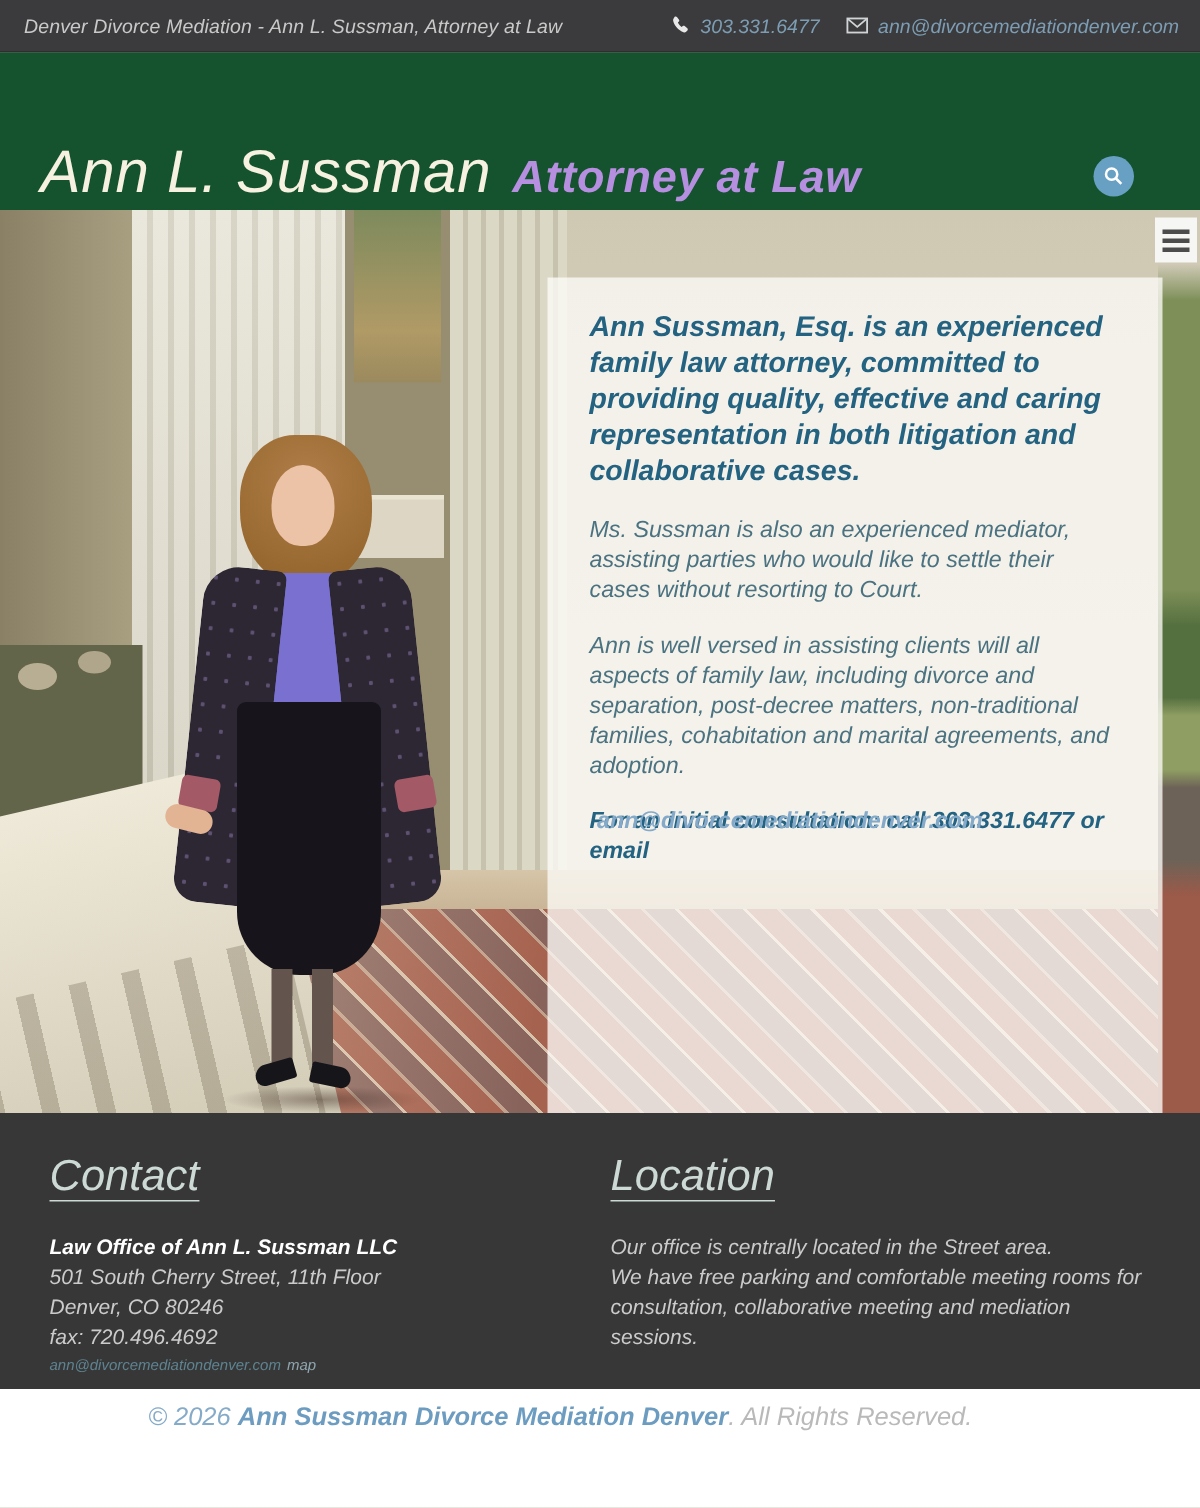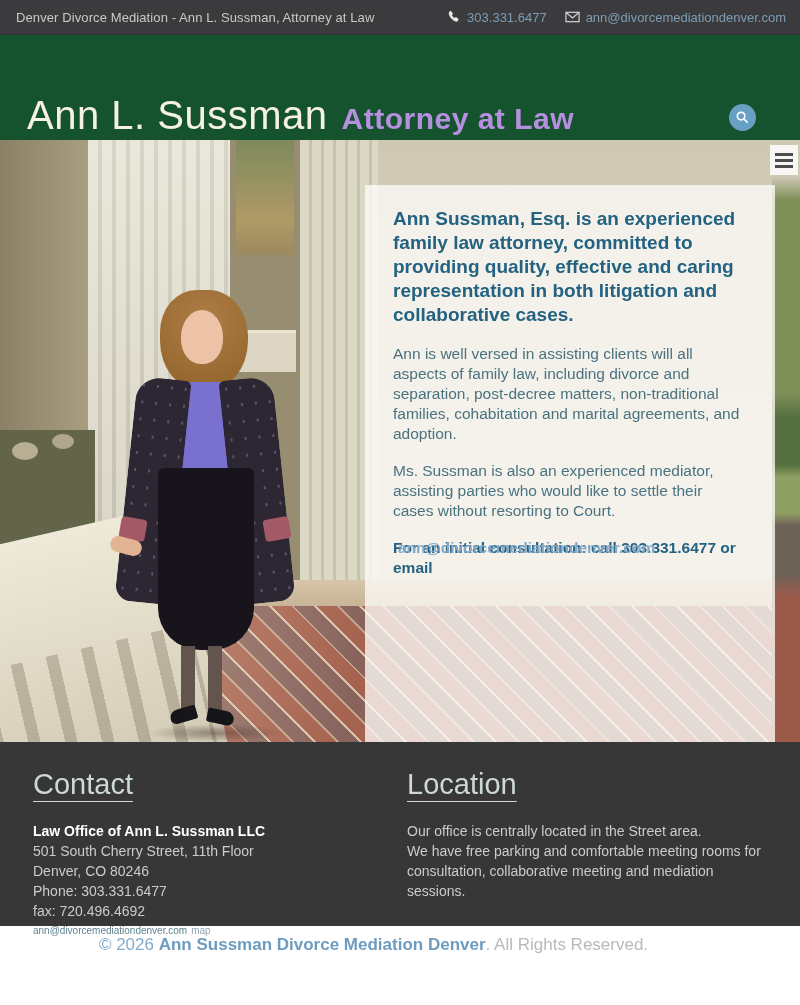--- a/index.html
+++ b/index.html
@@ -2,21 +2,21 @@
 <html><head>
 <meta charset="utf-8">
 <style>
   * { margin:0; padding:0; box-sizing:border-box; }
   html,body { width:800px; }
   body {
     font-family:"Liberation Sans", sans-serif;
     background:#ffffff;
     width:800px; height:1005px; overflow:hidden;
   }
-  .page { width:800px; height:1005px; position:relative; overflow:hidden; }
+  .page { width:800px; height:1005px; position:relative; overflow:hidden;font-style:italic; }
 
   
   .topbar {
     height:35px; background:#3b3b3d; color:#c9c9c9;
     display:flex; align-items:center; justify-content:space-between;
     padding:0 14px 0 16px; font-size:13px;
     border-bottom:1px solid #2e2e30;
   }
   .topbar-title { color:#c9c9c9; letter-spacing:0.1px; }
   .topbar-right { display:flex; align-items:center; gap:18px; }
@@ -209,36 +209,35 @@
     <div class="w-shoe r"></div>
 
     <button class="menu-btn">
       <span class="bar"></span>
       <span class="bar"></span>
       <span class="bar"></span>
     </button>
 
     <div class="hero-panel">
       <h2>Ann Sussman, Esq. is an experienced family law attorney, committed to providing quality, effective and caring representation in both litigation and collaborative cases.</h2>
+      <p>Ms. Sussman is also an experienced mediator, assisting parties who would like to settle their cases without resorting to Court.</p>
       <p>Ann is well versed in assisting clients will all aspects of family law, including divorce and separation, post-decree matters, non-traditional families, cohabitation and marital agreements, and adoption.</p>
-      <p>Ms. Sussman is also an experienced mediator, assisting parties who would like to settle their cases without resorting to Court.</p>
       <p class="cta">
           <span>For an initial consultation: call 303.331.6477 or email</span>
           <a class="cta-email">ann@divorcemediationdenver.com</a>
         </p>
     </div>
   </section>
 
   <section class="info">
     <div class="info-col contact">
       <h2 class="info-heading">Contact</h2>
       <div class="info-line firm-name">Law Office of Ann L. Sussman LLC</div>
       <div class="info-line">501 South Cherry Street, 11th Floor</div>
       <div class="info-line">Denver, CO 80246</div>
-      <div class="info-line">Phone: 303.331.6477</div>
       <div class="info-line">fax: 720.496.4692</div>
       <div class="contact-links">
         <a class="email-link">ann@divorcemediationdenver.com</a><a class="map-link">map</a>
       </div>
     </div>
     <div class="info-col location">
       <h2 class="info-heading">Location</h2>
       <div class="info-line">Our office is centrally located in the Street area.</div>
       <div class="info-line">We have free parking and comfortable meeting rooms for consultation, collaborative meeting and mediation sessions.</div>
     </div>

